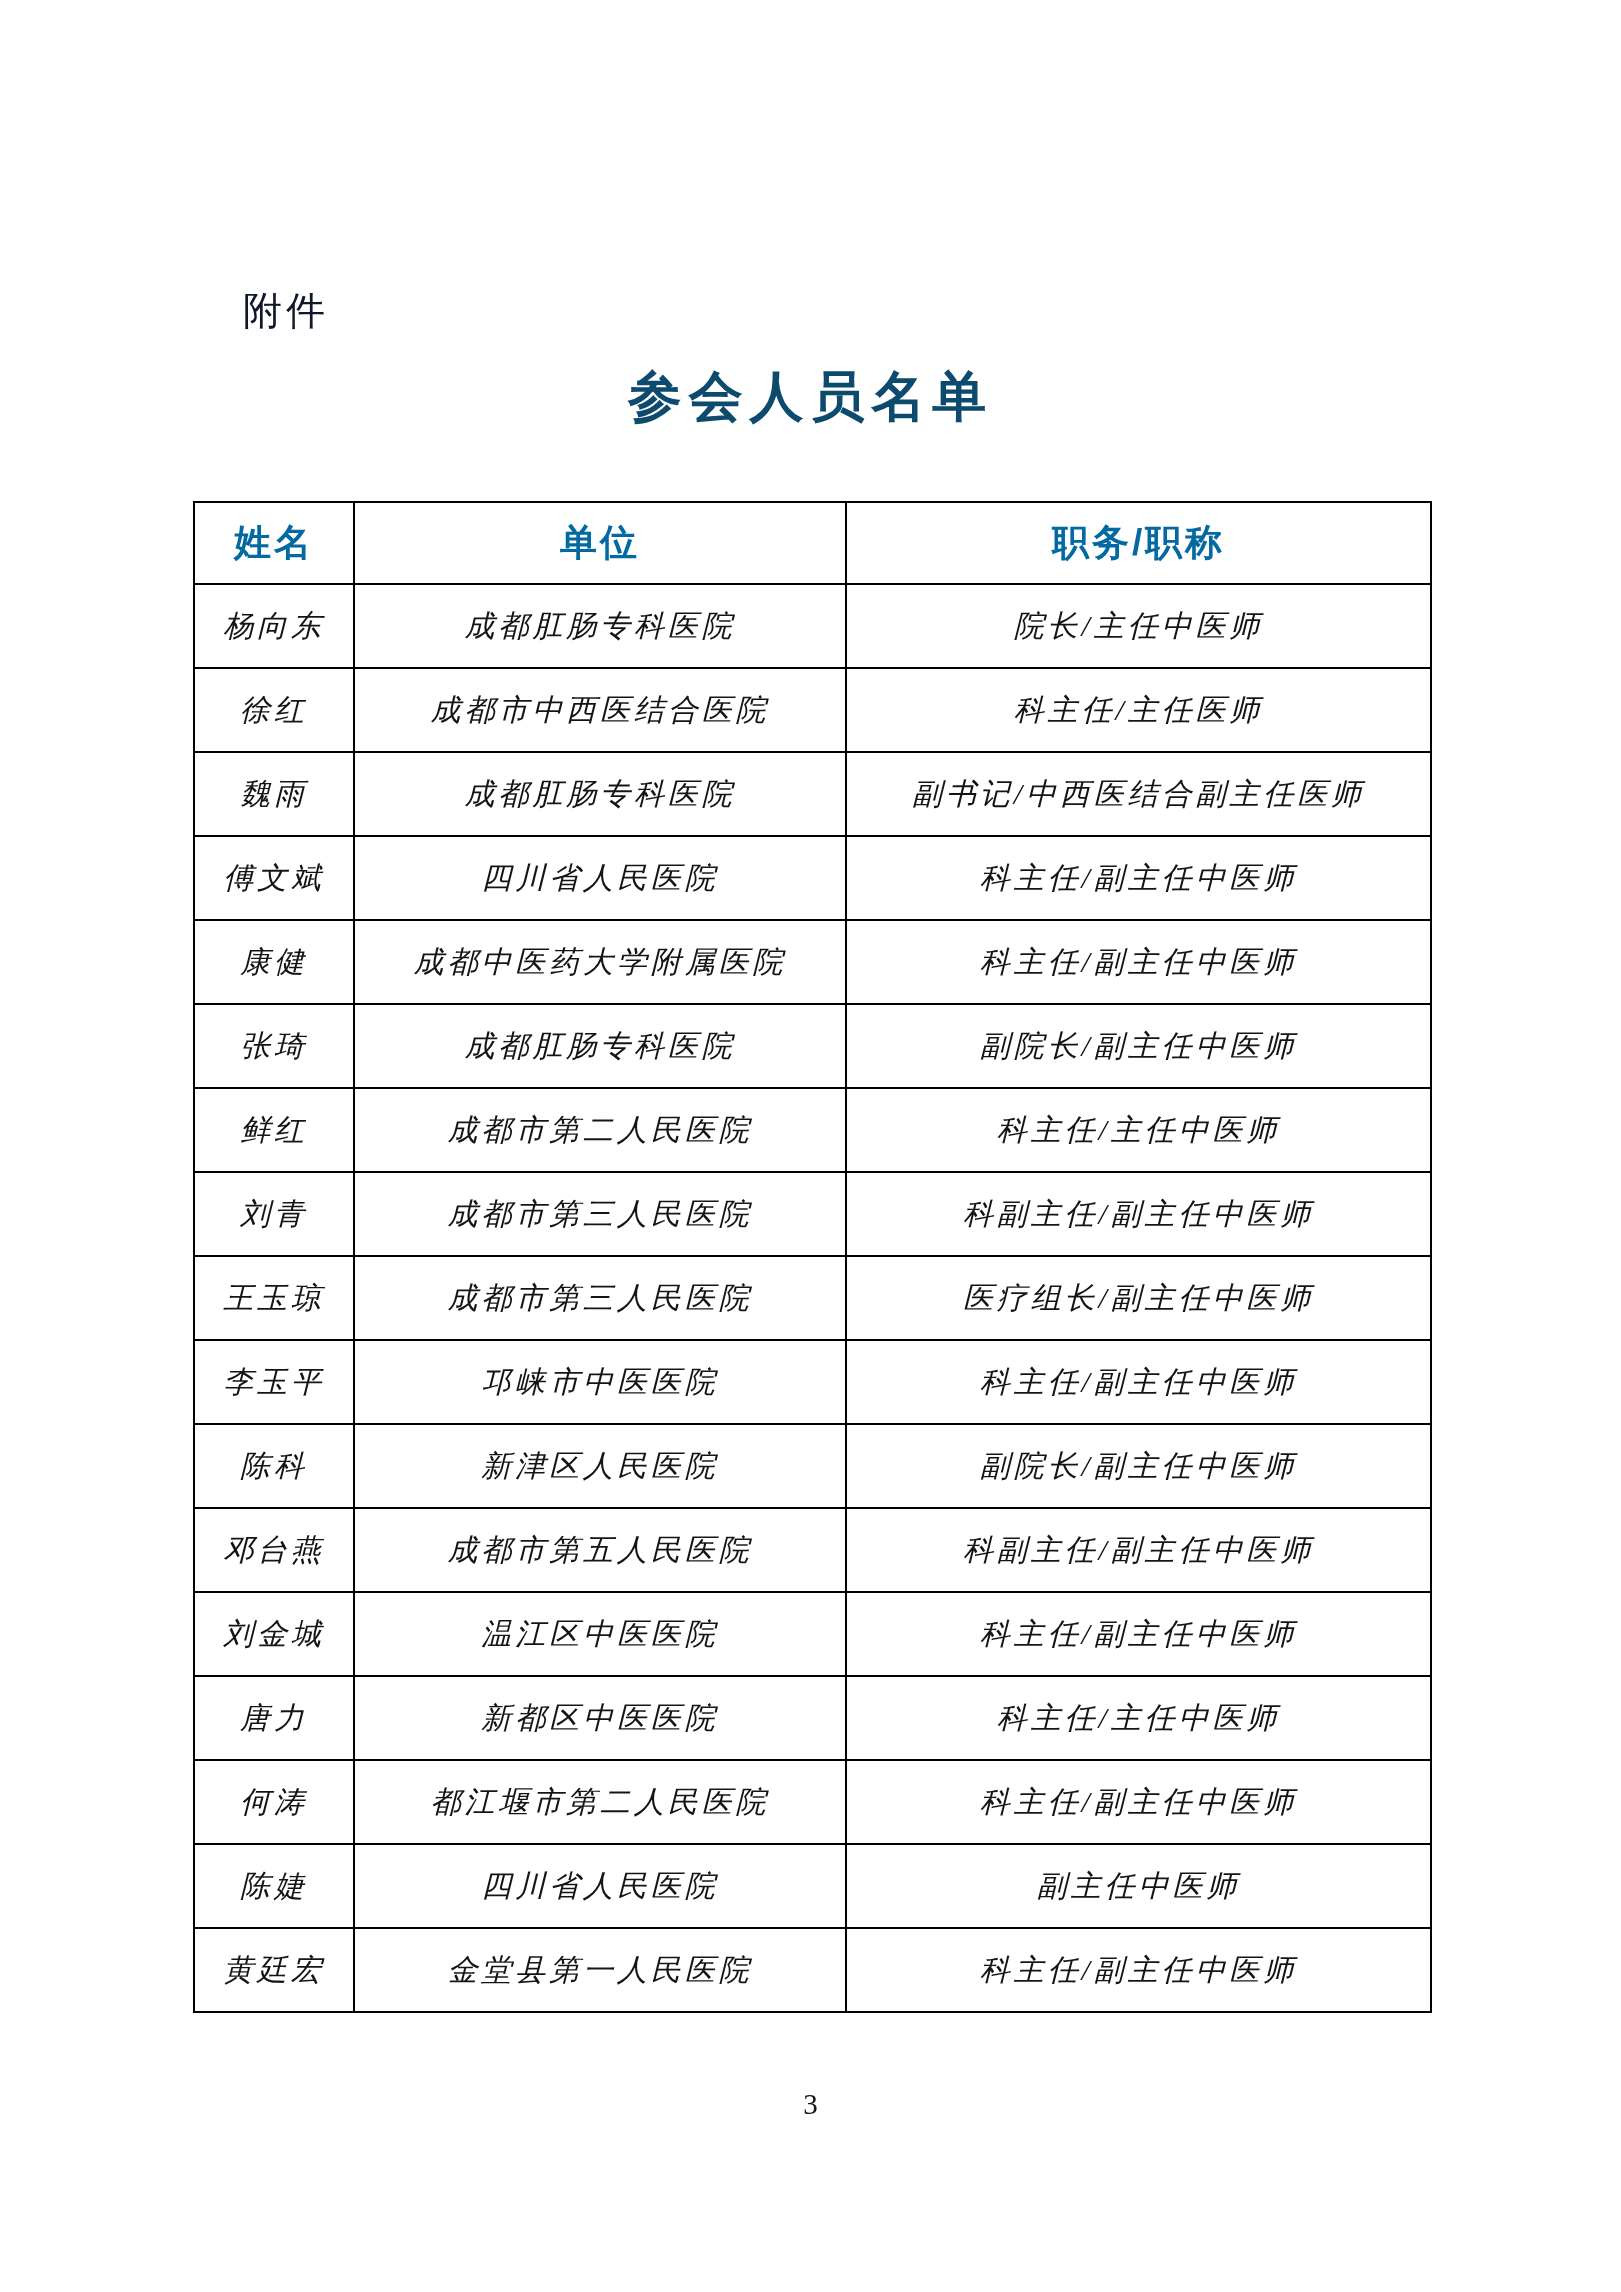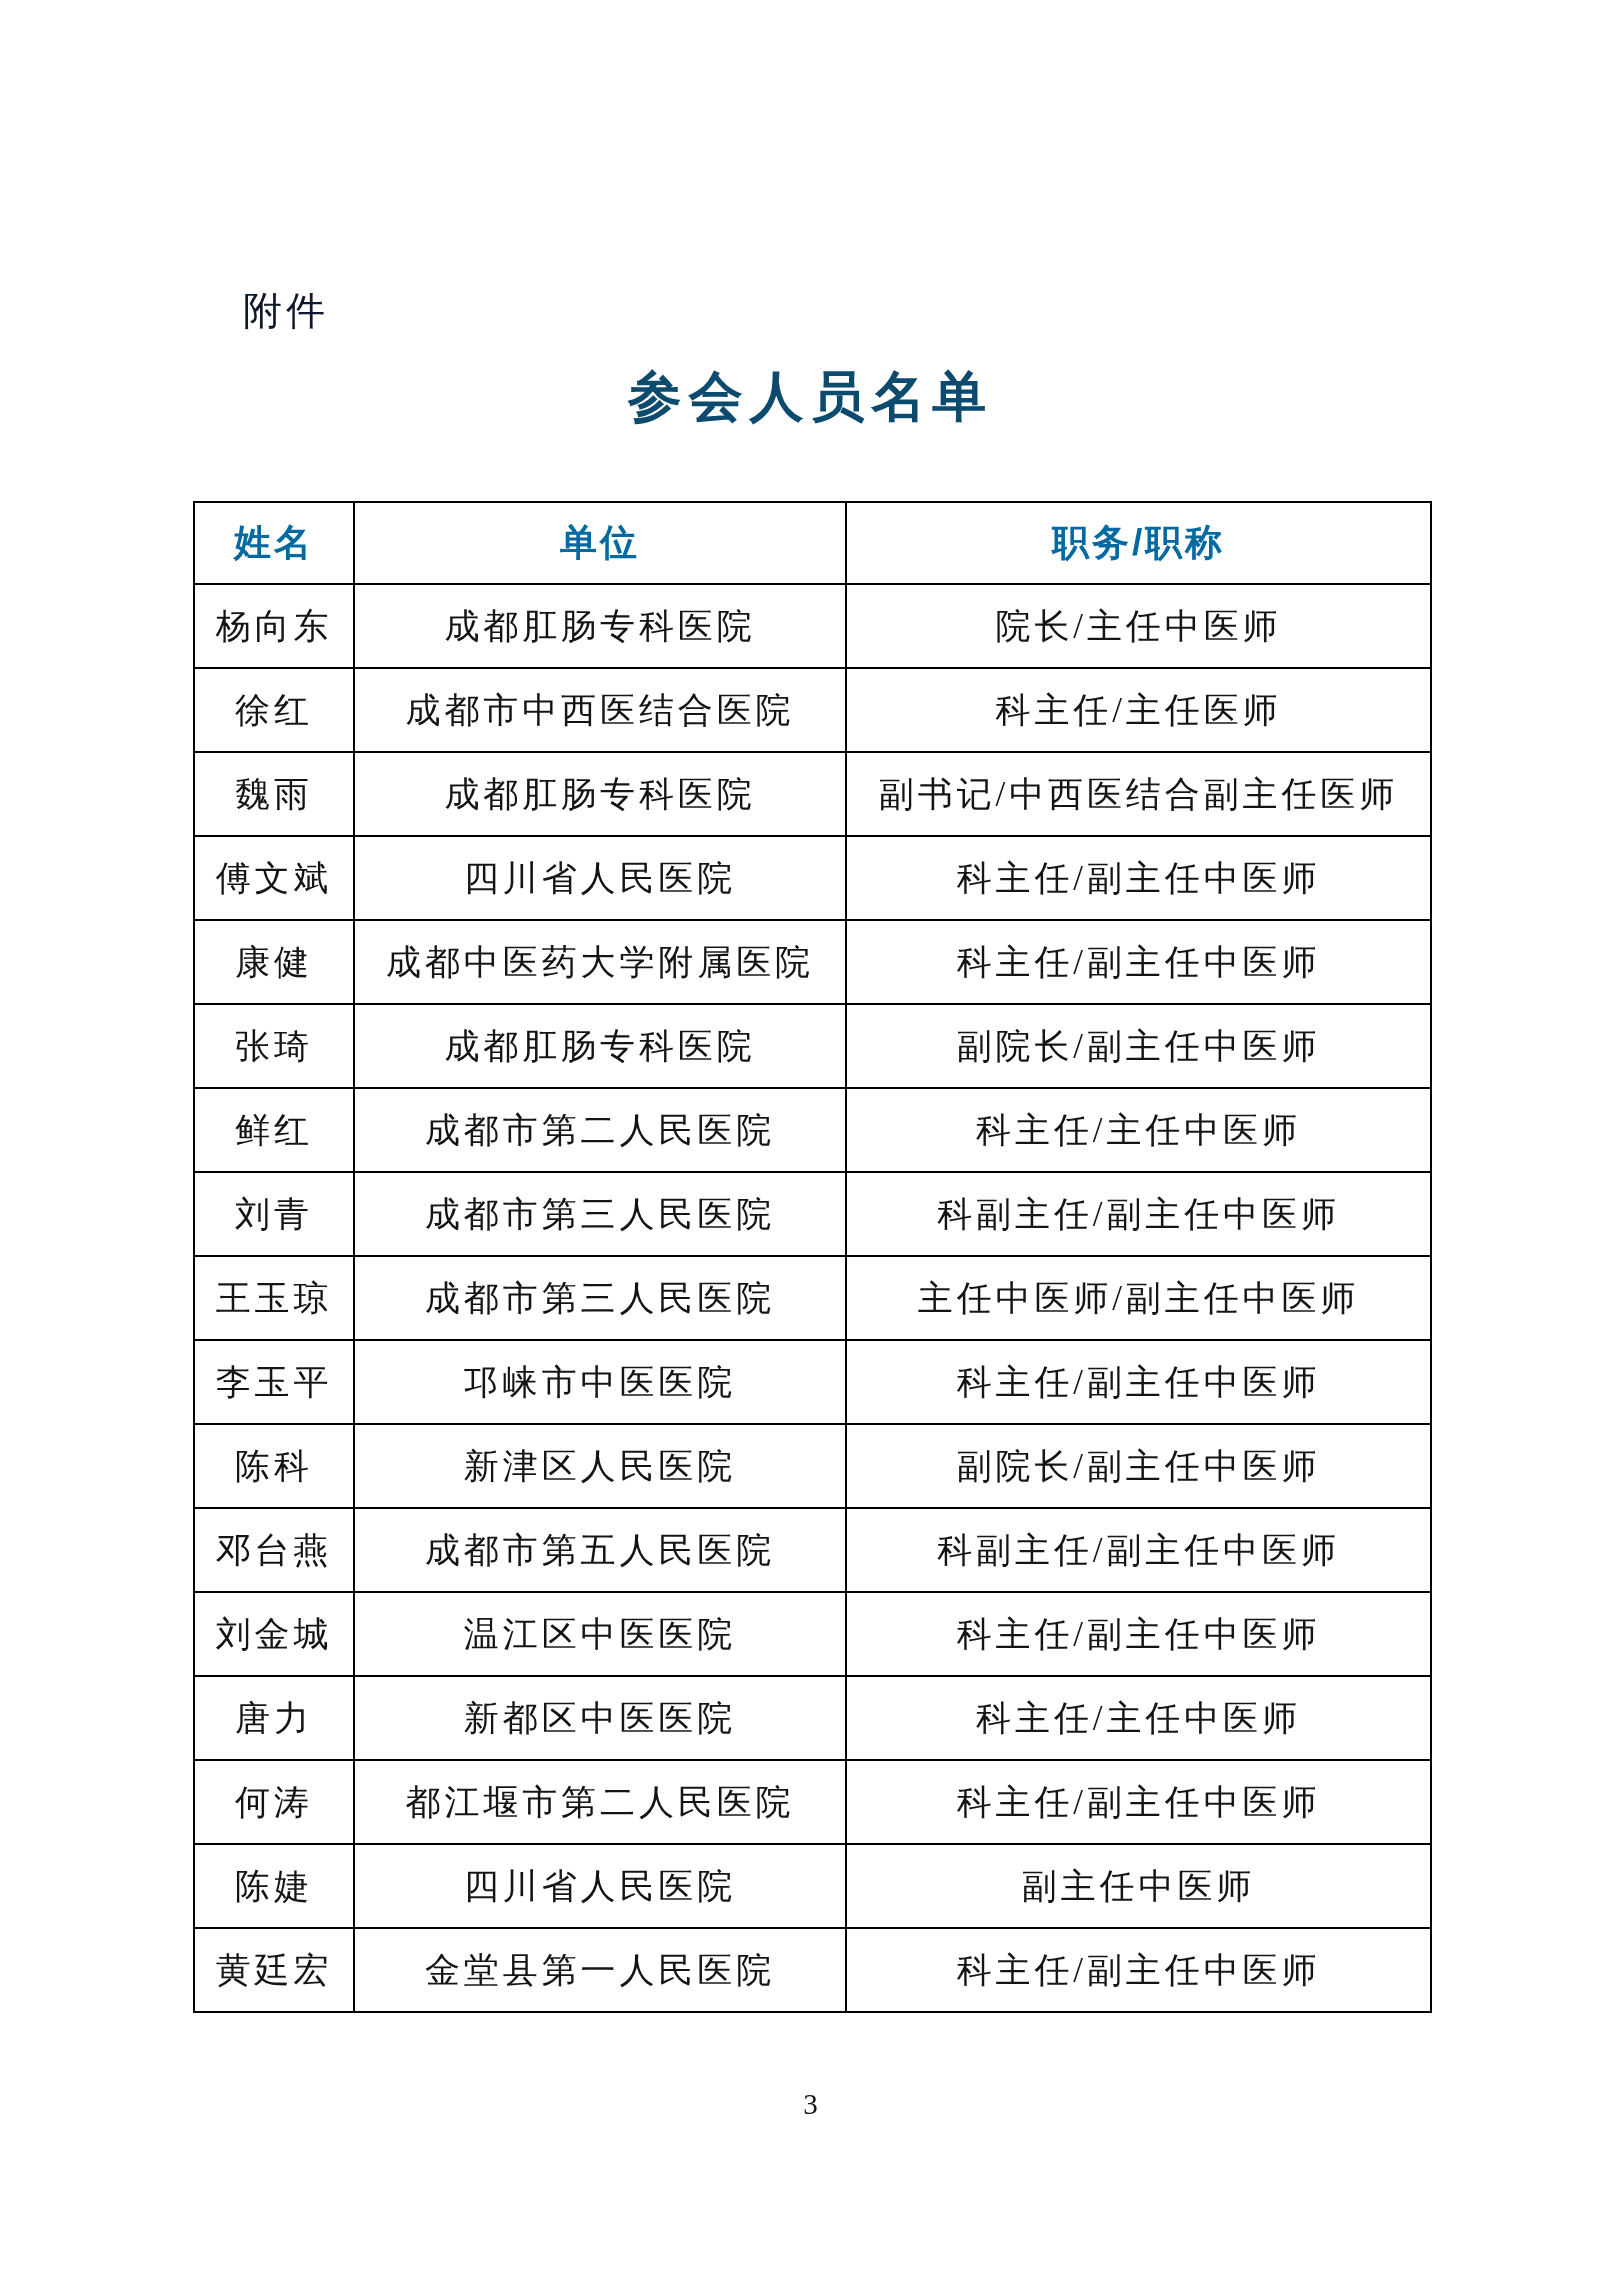--- a/index.html
+++ b/index.html
@@ -58,24 +58,25 @@
   table.roster thead th {
     height: 80px;
     font-family: "Liberation Sans", "DejaVu Sans", sans-serif;
     font-weight: bold;
     font-size: 37px;
     letter-spacing: 2.9px;
     color: #0369a1;
   }
   table.roster tbody td {
     height: 82px;
-    font-size: 35px;
+    font-size: 30px;
     letter-spacing: 3.9px;
     font-weight: normal;
     color: #141414;
+    font-style: italic;
   }
   .page-number {
     position: absolute;
     left: 0;
     right: 0;
     top: 2088px;
     text-align: center;
     font-size: 29px;
     color: #141414;
   }
@@ -137,21 +138,21 @@
         <td>科主任/主任中医师</td>
       </tr>
       <tr>
         <td>刘青</td>
         <td>成都市第三人民医院</td>
         <td>科副主任/副主任中医师</td>
       </tr>
       <tr>
         <td>王玉琼</td>
         <td>成都市第三人民医院</td>
-        <td>主任中医师/副主任中医师</td>
+        <td>医疗组长/副主任中医师</td>
       </tr>
       <tr>
         <td>李玉平</td>
         <td>邛崃市中医医院</td>
         <td>科主任/副主任中医师</td>
       </tr>
       <tr>
         <td>陈科</td>
         <td>新津区人民医院</td>
         <td>副院长/副主任中医师</td>

